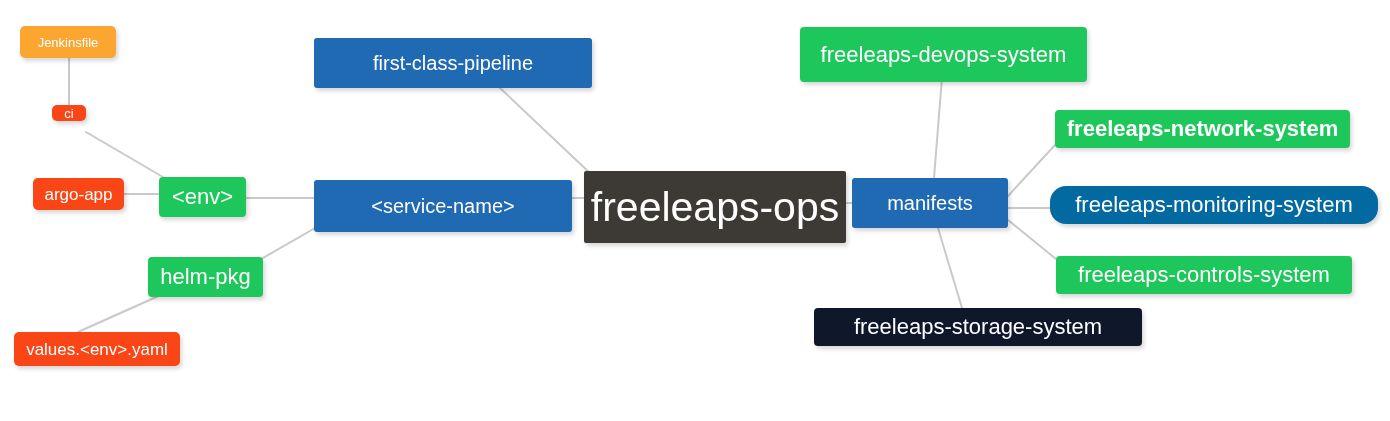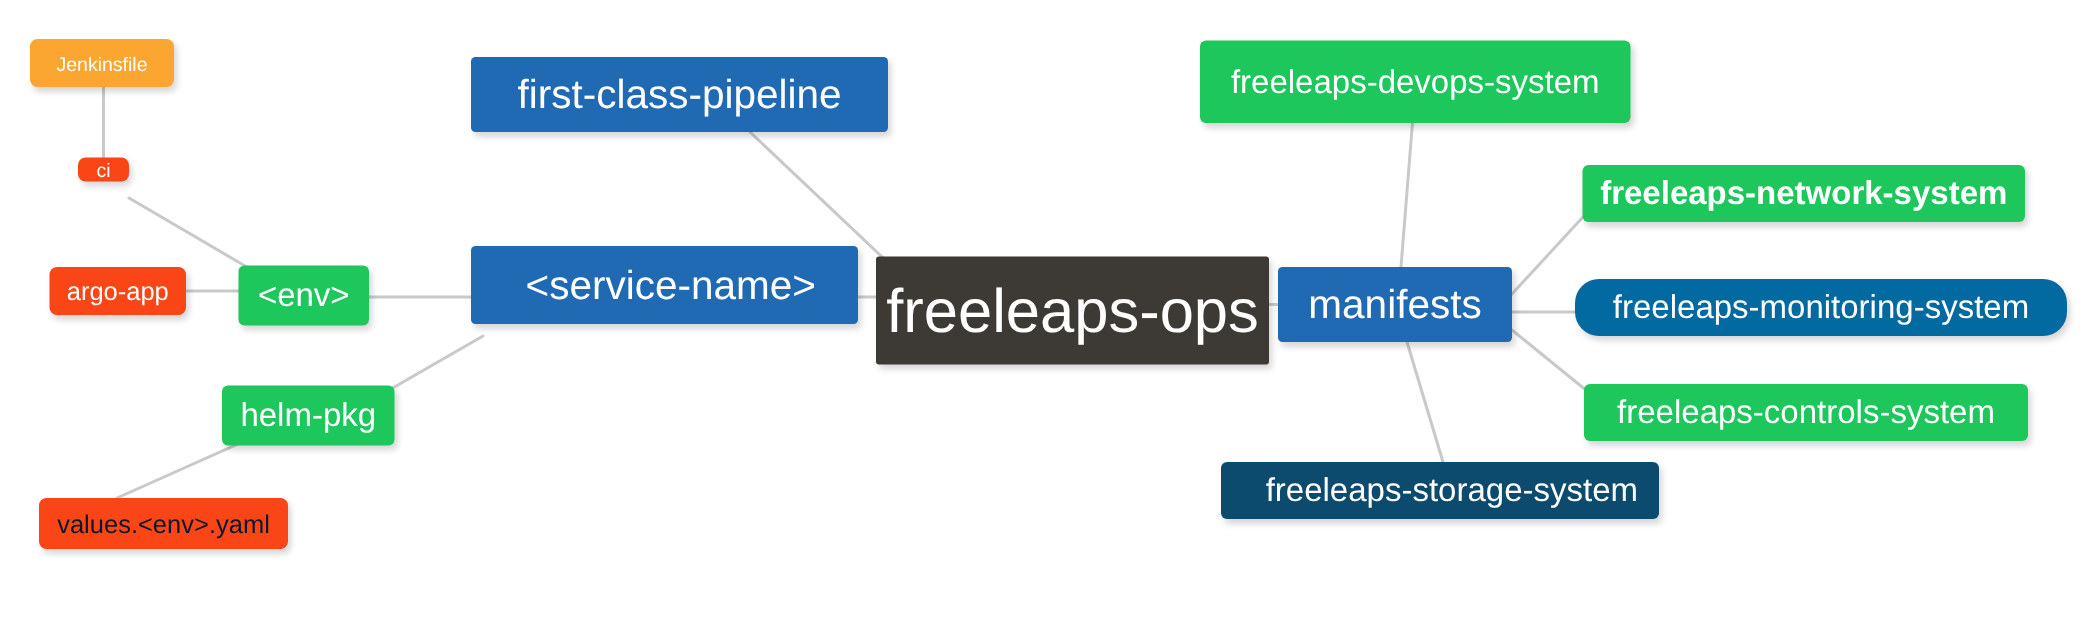--- a/index.html
+++ b/index.html
@@ -40,23 +40,23 @@
     display: block;
     white-space: nowrap;
   }
   
   .lvl-root {
     font-size: 41px;
     border-radius: 2px;
     padding: 0 22px;
   }
   .lvl-1 {
-    font-size: 27px;
+    font-size: 20px;
     border-radius: 3px;
-    padding: 0 28px;
+    padding: 0 8px;
   }
   .lvl-2 {
     font-size: 22px;
     border-radius: 4px;
     padding: 0 14px;
   }
   .lvl-3 {
     font-size: 17px;
     border-radius: 5px;
     padding: 0 11px;
@@ -84,21 +84,21 @@
       <line x1="934" y1="178" x2="943" y2="65" stroke="#c9c9c9" stroke-width="2" stroke-linecap="round"></line>
       <line x1="1008" y1="196" x2="1055" y2="145" stroke="#c9c9c9" stroke-width="2" stroke-linecap="round"></line>
       <line x1="1008" y1="208" x2="1050" y2="208" stroke="#c9c9c9" stroke-width="2" stroke-linecap="round"></line>
       <line x1="1008" y1="220" x2="1056" y2="259" stroke="#c9c9c9" stroke-width="2" stroke-linecap="round"></line>
       <line x1="938" y1="228" x2="962" y2="308" stroke="#c9c9c9" stroke-width="2" stroke-linecap="round"></line>
     </svg>
   <div id="node-layer">
       <div class="node lvl-root" style="left: 584px; top: 171px; width: 262px; height: 72px; background: rgb(61, 57, 53); color: rgb(255, 255, 255);">
         <span class="node-label">freeleaps-ops</span>
       </div>
-      <div class="node lvl-1" style="left: 314px; top: 164px; width: 258px; height: 52px; background: rgb(32, 105, 179); color: rgb(255, 255, 255); justify-content: flex-end;">
+      <div class="node lvl-1" style="left: 314px; top: 180px; width: 258px; height: 52px; background: rgb(32, 105, 179); color: rgb(255, 255, 255);">
         <span class="node-label">&lt;service-name&gt;</span>
       </div>
       <div class="node lvl-1" style="left: 314px; top: 38px; width: 278px; height: 50px; background: rgb(32, 105, 179); color: rgb(255, 255, 255);">
         <span class="node-label">first-class-pipeline</span>
       </div>
       <div class="node lvl-1" style="left: 852px; top: 178px; width: 156px; height: 50px; background: rgb(32, 105, 179); color: rgb(255, 255, 255);">
         <span class="node-label">manifests</span>
       </div>
       <div class="node lvl-2" style="left: 159px; top: 177px; width: 87px; height: 40px; background: rgb(29, 199, 91); color: rgb(255, 255, 255);">
         <span class="node-label">&lt;env&gt;</span>
@@ -108,32 +108,32 @@
       </div>
       <div class="node lvl-4" style="left: 20px; top: 26px; width: 96px; height: 32px; background: rgb(250, 166, 49); color: rgb(255, 255, 255);">
         <span class="node-label">Jenkinsfile</span>
       </div>
       <div class="node lvl-4" style="left: 52px; top: 105px; width: 34px; height: 16px; background: rgb(250, 70, 22); color: rgb(255, 255, 255);">
         <span class="node-label">ci</span>
       </div>
       <div class="node lvl-3" style="left: 33px; top: 178px; width: 91px; height: 32px; background: rgb(250, 70, 22); color: rgb(255, 255, 255);">
         <span class="node-label">argo-app</span>
       </div>
-      <div class="node lvl-3" style="left: 26px; top: 332px; width: 166px; height: 34px; background: rgb(250, 70, 22); color: #0f172a;">
+      <div class="node lvl-3" style="left: 14px; top: 332px; width: 166px; height: 34px; background: rgb(250, 70, 22); color: #ffffff;">
         <span class="node-label">values.&lt;env&gt;.yaml</span>
       </div>
       <div class="node lvl-2" style="left: 800px; top: 27px; width: 287px; height: 55px; background: rgb(29, 199, 91); color: rgb(255, 255, 255);">
         <span class="node-label">freeleaps-devops-system</span>
       </div>
       <div class="node lvl-2" style="left: 1055px; top: 110px; width: 295px; height: 38px; background: rgb(29, 199, 91); color: rgb(255, 255, 255); font-weight: bold;">
         <span class="node-label">freeleaps-network-system</span>
       </div>
       <div class="node lvl-2" style="left: 1050px; top: 186px; width: 328px; height: 38px; background: #0369a1; color: rgb(255, 255, 255); border-radius: 16px;">
         <span class="node-label">freeleaps-monitoring-system</span>
       </div>
       <div class="node lvl-2" style="left: 1056px; top: 256px; width: 296px; height: 38px; background: rgb(29, 199, 91); color: rgb(255, 255, 255);">
         <span class="node-label">freeleaps-controls-system</span>
       </div>
-      <div class="node lvl-2" style="left: 814px; top: 308px; width: 292px; height: 38px; background: #0c4a6e; color: rgb(255, 255, 255); justify-content: flex-end;">
+      <div class="node lvl-2" style="left: 814px; top: 308px; width: 328px; height: 38px; background: #0f172a; color: rgb(255, 255, 255);">
         <span class="node-label">freeleaps-storage-system</span>
       </div>
     </div>
 </div>
 
 </body></html>

